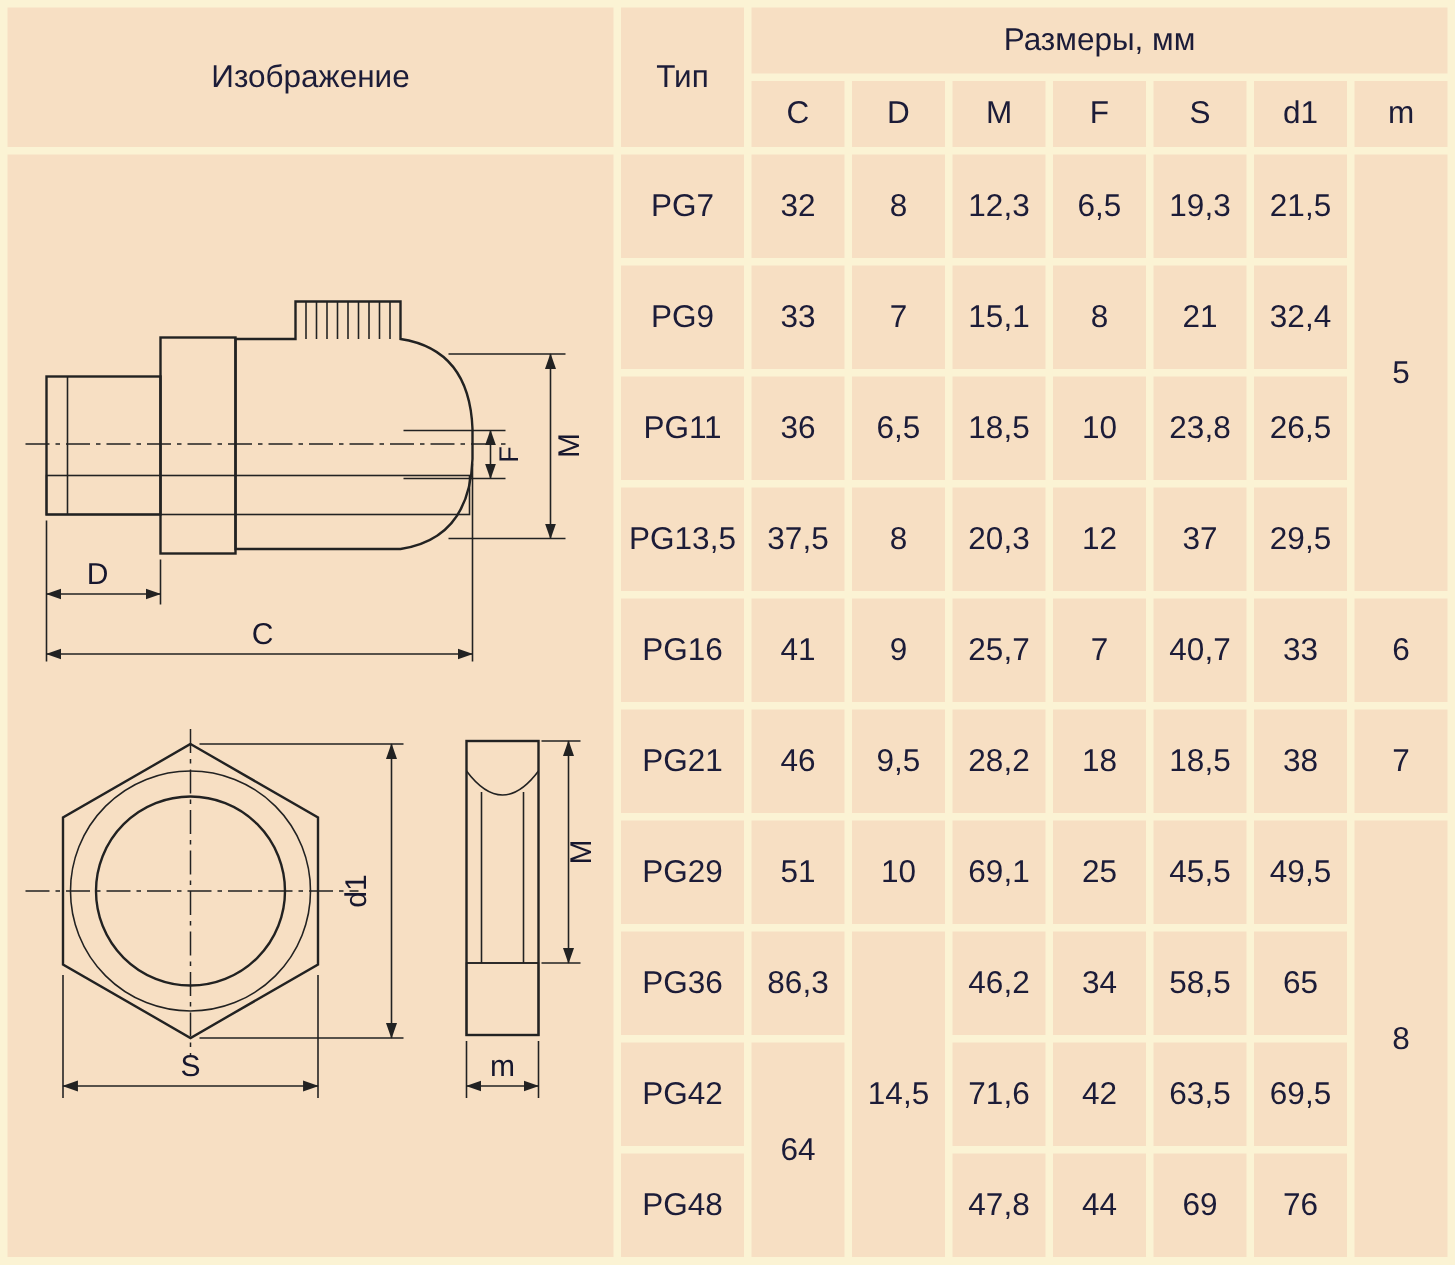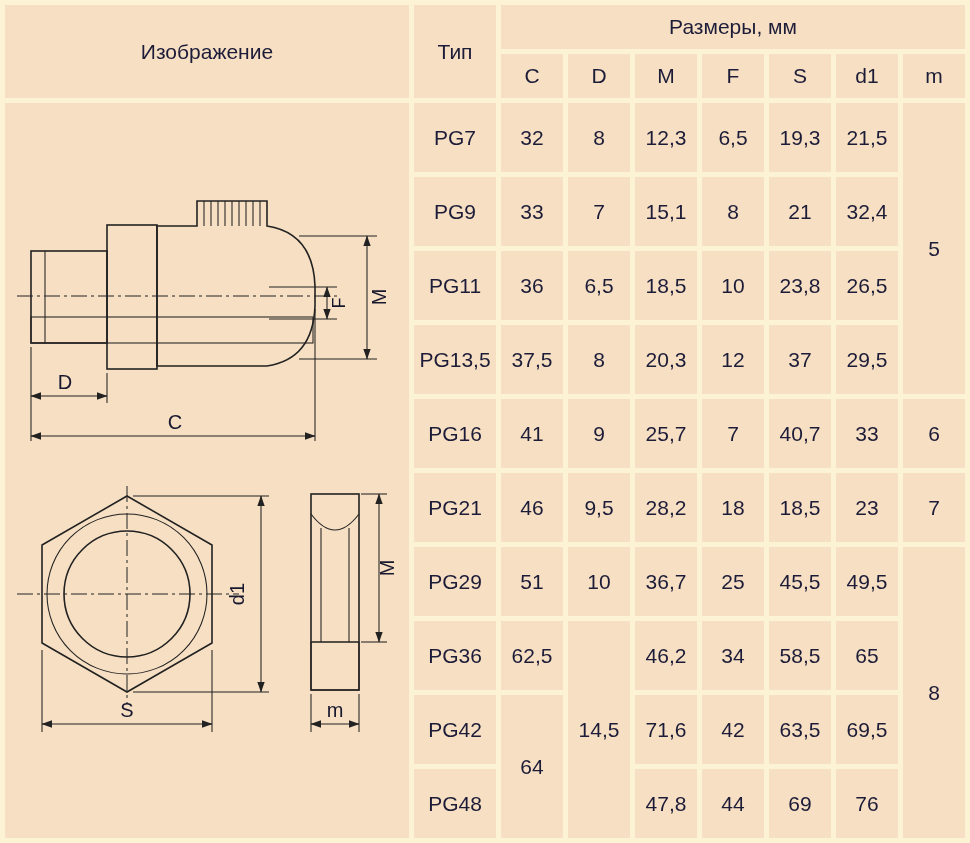--- a/index.html
+++ b/index.html
@@ -233,38 +233,38 @@
     <td>6</td>
   </tr>
 
   <tr style="height:69px">
     <td>PG21</td>
     <td>46</td>
     <td>9,5</td>
     <td>28,2</td>
     <td>18</td>
     <td>18,5</td>
-    <td>23</td>
+    <td>38</td>
     <td>7</td>
   </tr>
 
   <tr style="height:69px">
     <td>PG29</td>
     <td>51</td>
     <td>10</td>
-    <td>36,7</td>
+    <td>69,1</td>
     <td>25</td>
     <td>45,5</td>
     <td>49,5</td>
     <td rowspan="4">8</td>
   </tr>
 
   <tr style="height:69px">
     <td>PG36</td>
-    <td>62,5</td>
+    <td>86,3</td>
     <td rowspan="3">14,5</td>
     <td>46,2</td>
     <td>34</td>
     <td>58,5</td>
     <td>65</td>
   </tr>
 
   <tr style="height:69px">
     <td>PG42</td>
     <td rowspan="2">64</td>

